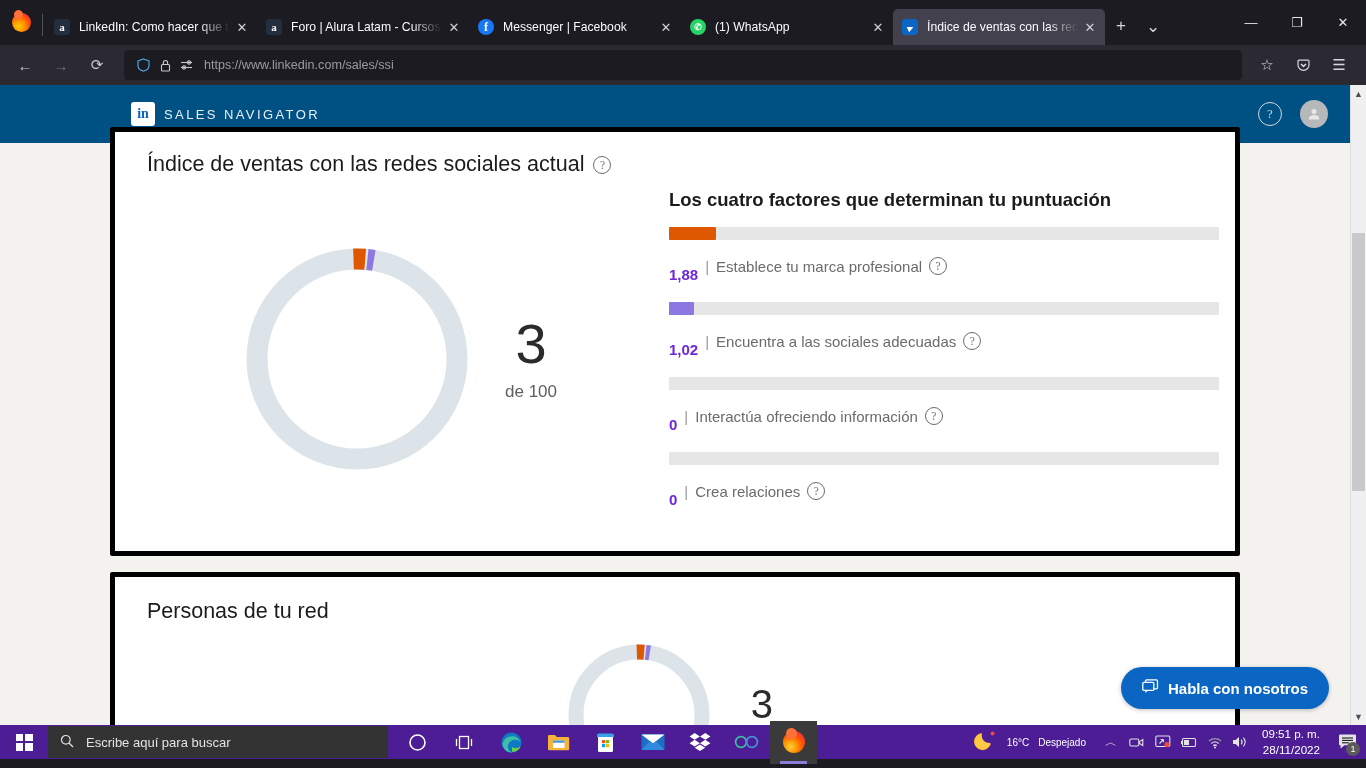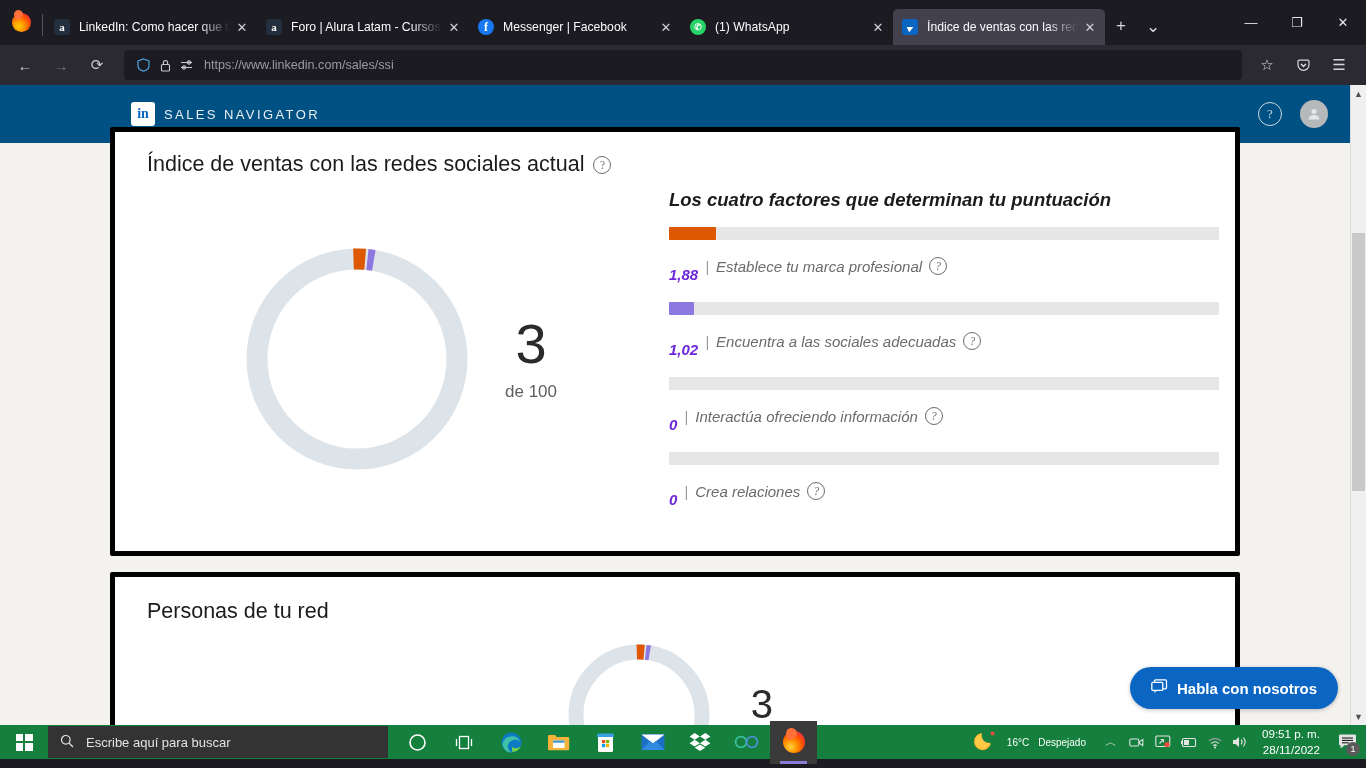--- a/index.html
+++ b/index.html
@@ -99,51 +99,51 @@
      margin: 0 0 6px 16px;}
   .q-badge { width:18px;height:18px;border-radius:50%;border:1.3px solid #6b6b6b;color:#6b6b6b;
      font-size:11.5px;display:inline-flex;align-items:center;justify-content:center; font-family:"Liberation Serif",serif;}
 
   .donut-wrap { width: 550px; display:flex; align-items:center; justify-content:center; padding-top: 8px;}
   .donut { position:relative; width:228px; height:228px; }
   .score { margin-left: 34px; text-align:center; }
   .score .num { font-size:56px; color:#2b2b2b; line-height:1; font-weight:300; }
   .score .of { font-size:17px; color:#5e5e5e; margin-top:10px; }
 
-  .factors { flex:1 1 auto; padding-top: 6px; font-style: italic; }
+  .factors { flex:1 1 auto; padding-top: 6px; }
   .factors h3 { font-size:18.5px; color:#1c1b1a; margin-bottom:16px; }
   .bartrack { height:13px; background:#e6e6e6; border-radius:1px; width:550px; position:relative; }
   .barfill { height:13px; border-radius:1px; }
   .factlabel { font-size:15px; color:#6b6b6b; margin:9px 0 19px 0; display:flex; align-items:center; gap:7px;}
   .factlabel b { color:#6d28d9; font-weight:bold;margin-top:17px; }
   .factlabel .pipe { color:#9a9a9a; }
 
   .card2 { margin-top: 16px; padding: 22px 16px 10px 16px; }
   .card2 h2 { font-size:21.5px; color:#1c1b1a; font-weight:normal; margin-left: 16px; }
   .donut2wrap { display:flex; align-items:center; justify-content:center; margin-top: 18px; }
   .donut2 { position:relative; width:146px; height:146px; }
   .score2 { margin-left: 28px; text-align:center; }
   .score2 .num { font-size:40px; color:#2b2b2b; line-height:1; font-weight:300; }
   .score2 .of { font-size:14.5px; color:#5e5e5e; margin-top:7px; }
 
   .chatbtn {
-    position:absolute; right: 12px; bottom: 16px;
+    position:absolute; right: 21px; bottom: 16px;
     background:#0a66c2; color:#fff; border-radius:22px; height:42px;
     display:flex; align-items:center; gap:9px; padding: 0 21px; font-size:15px; font-weight:bold;
     box-shadow: 0 1px 4px rgba(0,0,0,.25);
   }
 
   
   .vscroll { width:16px; background:#f0f0f0; border-left:1px solid #dcdcdc; position:relative; flex:0 0 16px; }
   .vscroll .arrow { height:17px; display:flex; align-items:center; justify-content:center; color:#505050; font-size:9px; }
   .vscroll .arrow.bot { position:absolute; bottom:0; left:0; right:0; }
   .vscroll .thumb { position:absolute; left:1px; right:1px; top:148px; height:258px; background:#c9c9c9; border-radius:0; }
 
   
-  .taskbar { height:34px; background:#15803d; display:flex; align-items:center; color:#fff; }
+  .taskbar { height:34px; background:#4c1d95; display:flex; align-items:center; color:#fff; }
   .startbtn { width:48px; height:43px; display:flex; align-items:center; justify-content:center; }
   .winlogo { width:17px; height:17px; display:grid; grid-template-columns:1fr 1fr; grid-template-rows:1fr 1fr; gap:2px; }
   .winlogo i { background:#fff; display:block; }
   .searchbox { width:340px; height:32px; background:#333333; display:flex; align-items:center;
      padding:0 12px; color:#e3e3e3; font-size:13px; gap:12px; }
   .tbicons { display:flex; align-items:center; gap:0; margin-left:6px; }
   .tbicon { width:47px; height:43px; display:flex; align-items:center; justify-content:center; position:relative; }
   .tbicon.active { background:#3a3a3a; }
   .tbicon.active::after { content:""; position:absolute; bottom:0; left:10px; right:10px; height:3px; background:#8b7cd8; }
   .tray { margin-left:auto; display:flex; align-items:center; gap:0; padding-right:4px; }

